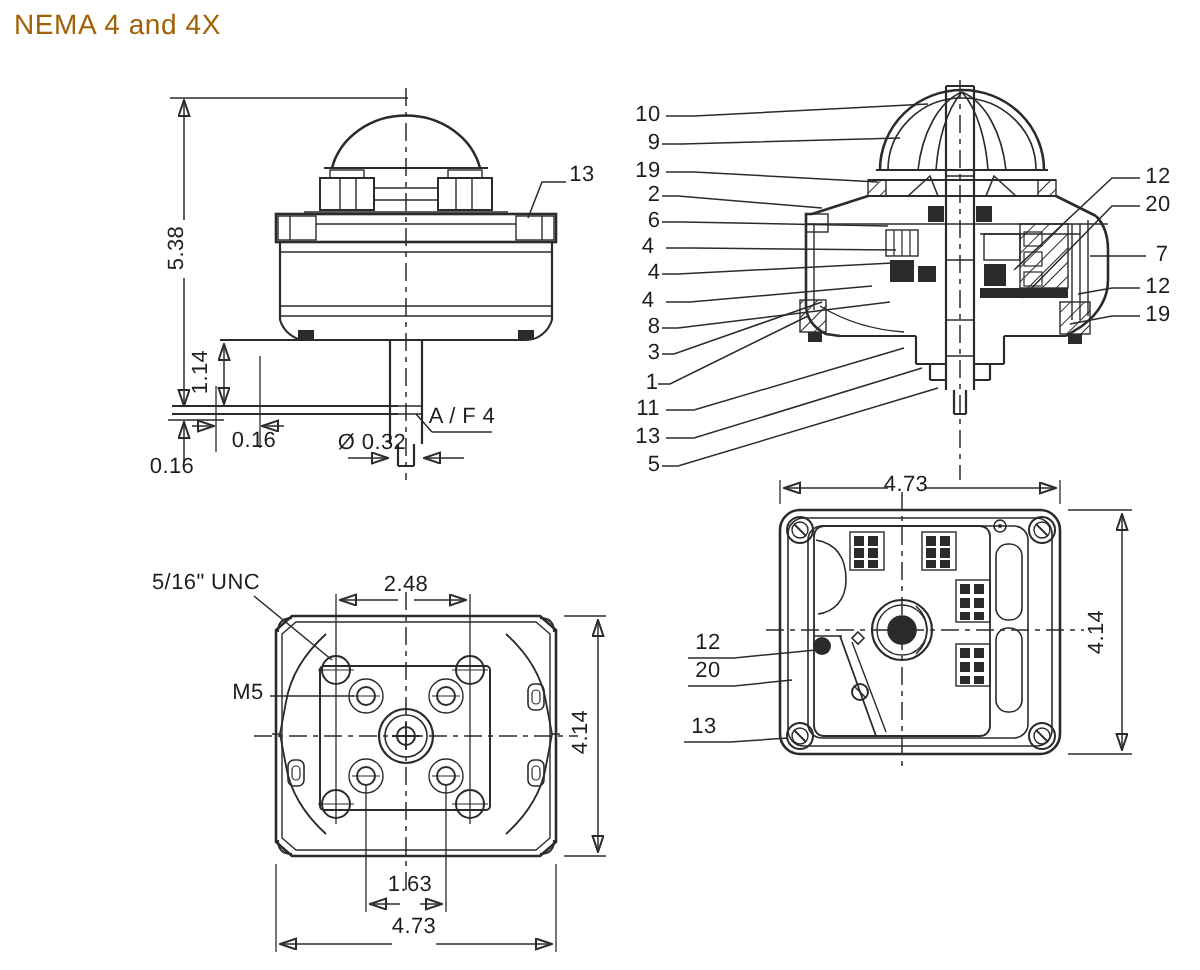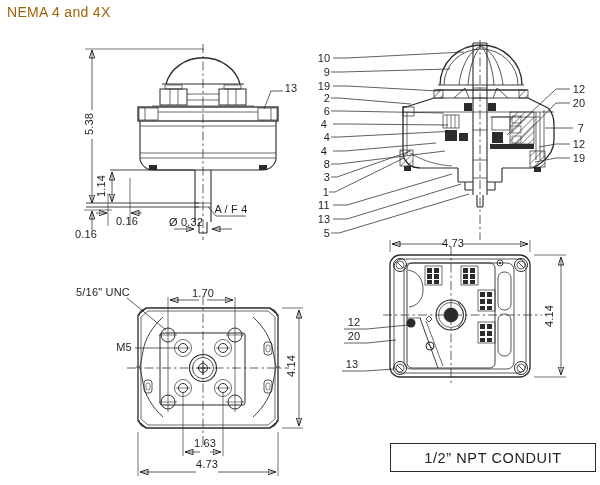--- a/index.html
+++ b/index.html
@@ -290,28 +290,25 @@
 <span class="t" style="left:327px;top:233px">5</span>
 
 <span class="t" style="left:579px;top:89px">12</span>
 <span class="t" style="left:579px;top:103px">20</span>
 <span class="t" style="left:581px;top:128px">7</span>
 <span class="t" style="left:579px;top:144px">12</span>
 <span class="t" style="left:579px;top:158px">19</span>
 
 <span class="t" style="left:103px;top:292px">5/16" UNC</span>
 <span class="t" style="left:124px;top:347px">M5</span>
-<span class="t" style="left:203px;top:293px">1.70</span>
+<span class="t" style="left:203px;top:293px">2.48</span>
 <span class="t" style="left:205px;top:443px">1.63</span>
 <span class="t" style="left:207px;top:464px">4.73</span>
 <span class="t rot" style="left:291px;top:366px">4.14</span>
 
 <span class="t" style="left:453px;top:243px">4.73</span>
 <span class="t rot" style="left:549px;top:316px">4.14</span>
 <span class="t" style="left:354px;top:322px">12</span>
 <span class="t" style="left:354px;top:336px">20</span>
 <span class="t" style="left:352px;top:364px">13</span>
 
-<div class="conduit">
-  <span>1/2” NPT CONDUIT</span>
+
 </div>
 
-</div>
-
 </body></html>

